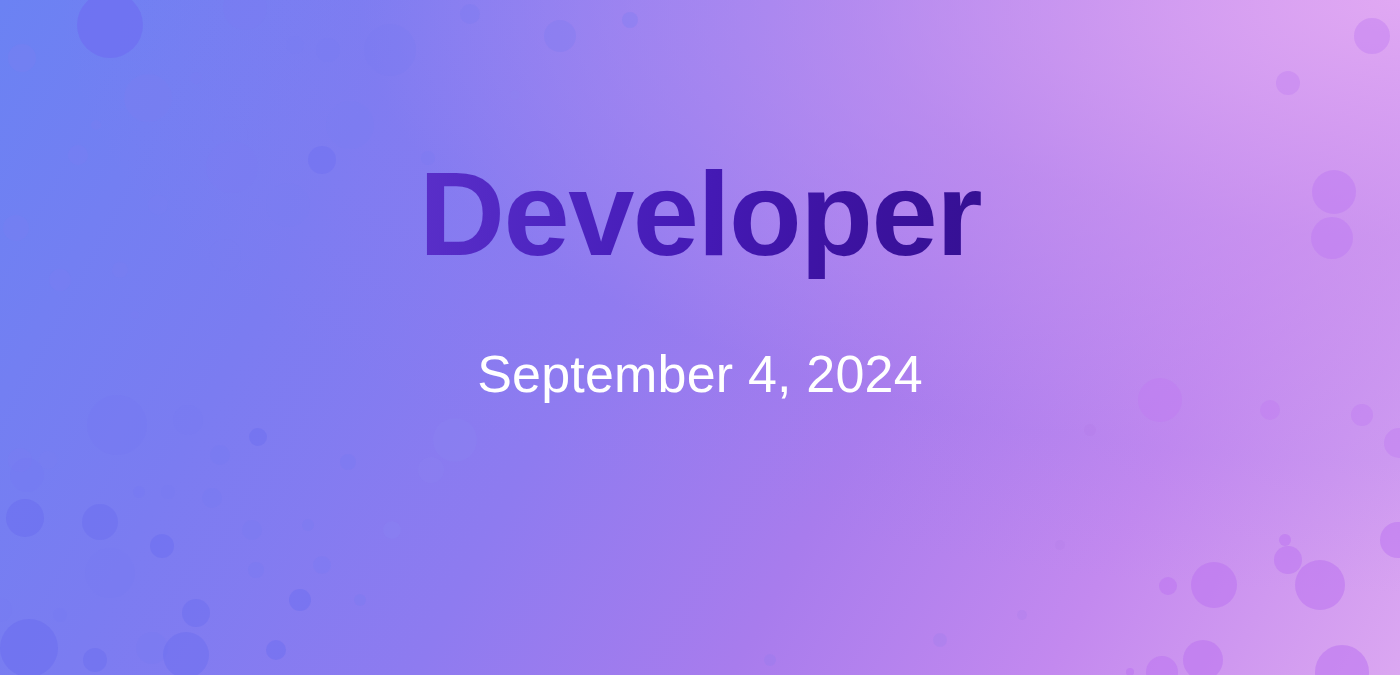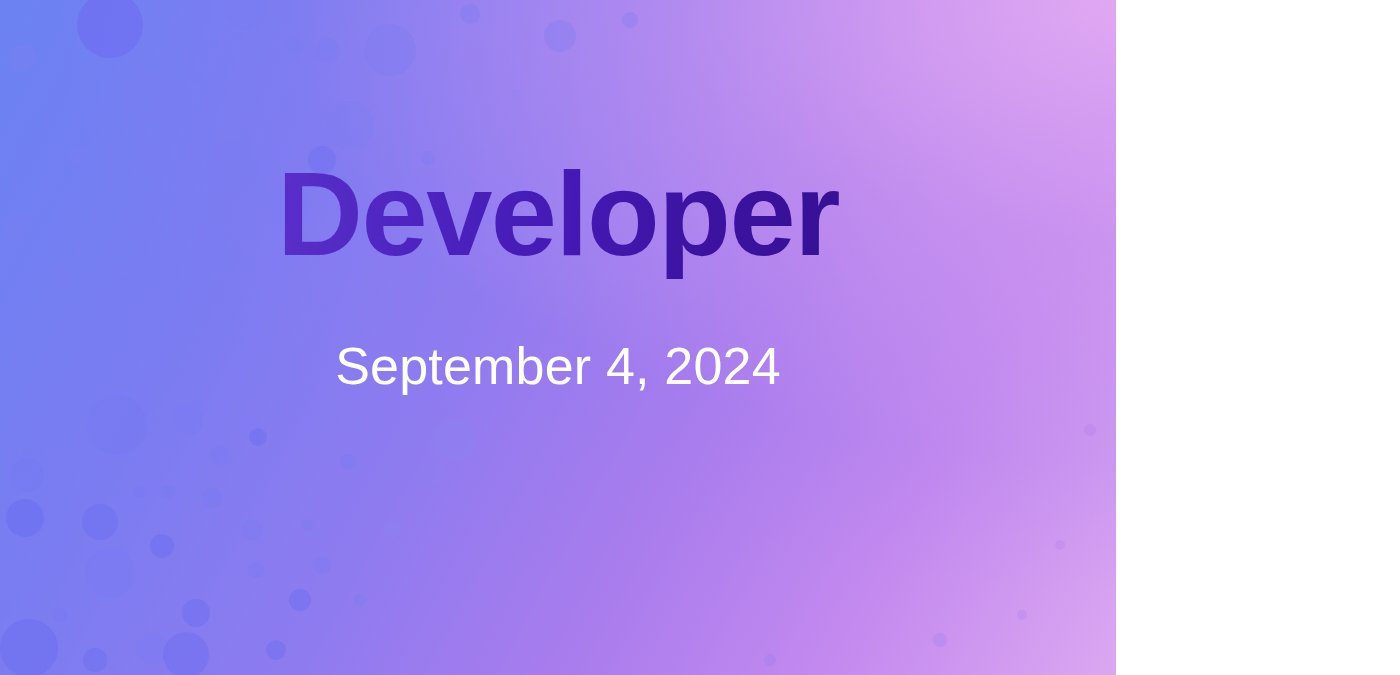--- a/index.html
+++ b/index.html
@@ -2,21 +2,21 @@
 <html><head>
 <meta charset="utf-8">
 <style>
   html, body {
     margin: 0;
     padding: 0;
     background: #ffffff;
   }
   #slide {
     position: relative;
-    width: 1116px;
+    width: 1400px;
     height: 675px;
     overflow: hidden;
     font-family: "Liberation Sans", sans-serif;
     
     background:
       radial-gradient(120% 110% at 100% 0%, rgba(226,170,243,0.95) 0%, rgba(206,152,240,0.55) 32%, rgba(160,124,240,0.12) 62%, rgba(130,126,242,0) 80%),
       linear-gradient(118deg, #6b82f3 0%, #7b7cf1 24%, #8e7bf0 44%, #a87ced 62%, #c389ef 80%, #dba7f1 100%);
   }
 
   
@@ -48,21 +48,21 @@
     letter-spacing: -1.5px;
     background-image: linear-gradient(96deg, #5a2fc9 0%, #4d24c0 26%, #4419b4 52%, #3d13a2 74%, #351093 100%);
     -webkit-background-clip: text;
     background-clip: text;
     color: transparent;
     -webkit-text-fill-color: transparent;
     white-space: nowrap;
   }
   .title-line { display: block; }
   .subtitle {
-    margin: 8px;
+    margin: 16px;
     padding-top: 50px;
     text-align: center;
     font-size: 52px;
     line-height: 58px;
     font-weight: 400;
     letter-spacing: 0.2px;
     color: #ffffff;
   }
 </style>
 </head>

